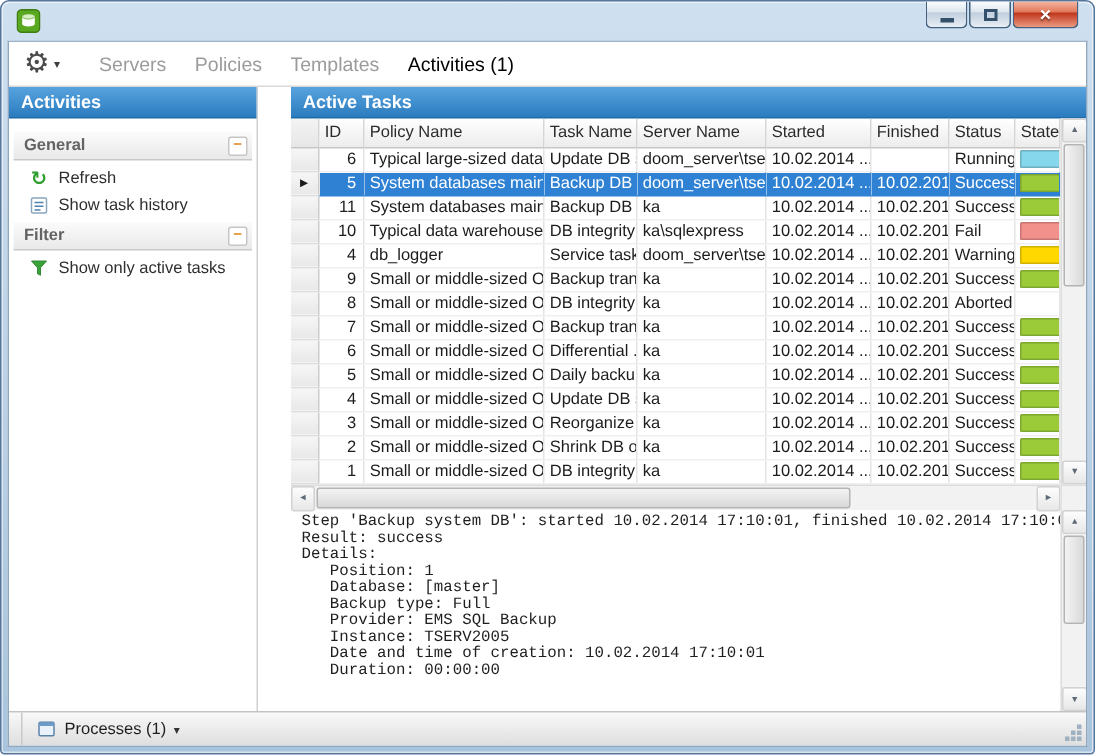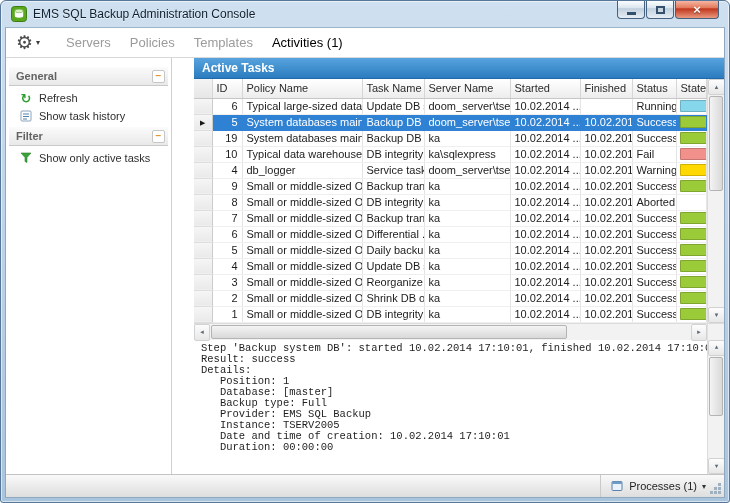--- a/index.html
+++ b/index.html
@@ -81,42 +81,41 @@
   .hthumb { position:absolute; top:1px; bottom:1px; left:1px; width:74%; background:linear-gradient(#f4f4f4,#d9d9d9); border:1px solid #b4b4b4; border-radius:2px; }
   .corner { width:17px; flex:0 0 17px; background:#f2f2f2; border-left:1px solid #e0e0e0; }
 
   
   .details-area { flex:1; min-height:0; display:flex; overflow:hidden;font-family:Liberation Mono, monospace; }
   .details-text { flex:1; min-width:0; padding:3px 7px; font-size:10.5px; line-height:11px; color:#1e1e1e;
     white-space:pre; overflow:hidden; }
 
   
   .statusbar { height:23px; flex:0 0 23px; background:linear-gradient(#f9f9f9,#dedede); border-top:1px solid #c3c3c3;
-    display:flex; align-items:center; justify-content:flex-end; padding:0 18px 0 8px; position:relative; }
+    display:flex; align-items:center; padding:0 18px 0 8px; position:relative; }
   .processes { display:flex; align-items:center; gap:5px; font-size:11px; color:#1f1f1f; height:100%;
     border-left:1px solid #c9c9c9; padding-left:9px; }
   .proc-caret { font-size:8px; color:#333; }
   .resize-grip { position:absolute; right:2px; bottom:2px; width:12px; height:12px; }
   .resize-grip::after { content:""; position:absolute; right:1px; bottom:1px; width:3px; height:3px; background:#9fb0c0;
     box-shadow:-4px 0 #9fb0c0, 0 -4px #9fb0c0, -8px 0 #9fb0c0, -4px -4px #9fb0c0, 0 -8px #9fb0c0; }
 </style>
 </head>
 <body>
 
 <div class="frame">
   <div class="titlebar">
     <span class="app-icon">
       <svg width="16" height="16" viewBox="0 0 16 16">
         <rect x="0.5" y="0.5" width="15" height="15" rx="3" fill="#5aa81f" stroke="#3e7d12"></rect>
         <ellipse cx="8" cy="5" rx="4.2" ry="1.7" fill="#fff"></ellipse>
         <path d="M3.8 5 v5 a4.2 1.7 0 0 0 8.4 0 v-5" fill="#fff"></path>
         <ellipse cx="8" cy="5" rx="4.2" ry="1.7" fill="#d9efc6" stroke="#5aa81f" stroke-width="0.5"></ellipse>
       </svg>
     </span>
-    <span class="title">EMS SQL Backup Administration Console</span>
     <div class="win-buttons">
       <div class="winbtn">
           <span class="glyph-min"></span>
         </div>
       <div class="winbtn">
           <span class="glyph-max"></span>
         </div>
       <div class="winbtn close">
           <span class="glyph-close">×</span>
         </div>
@@ -132,20 +131,21 @@
       <div class="tabs" id="tabs">
           <div class="tab">Servers</div>
           <div class="tab">Policies</div>
           <div class="tab">Templates</div>
           <div class="tab active">Activities (1)</div>
         </div>
     </div>
 
     <div class="content">
       <div class="sidebar">
+        <div class="panel-header">Activities</div>
         <div class="sidebar-body" id="sidebar-groups">
             <div class="group-header">
               <span class="gh-label">General</span>
               <span class="collapse-btn">−</span>
             </div>
             <div class="side-item">
               <span class="ic ref">↻</span>
               <span class="si-label">Refresh</span>
             </div>
             <div class="side-item">
@@ -226,21 +226,21 @@
                     <td>doom_server\tser...</td>
                     <td>10.02.2014 ...</td>
                     <td>10.02.201...</td>
                     <td>Success</td>
                     <td class="state-cell">
                       <div class="state-bar" style="background: rgb(156, 203, 58);"></div>
                     </td>
                   </tr>
                   <tr>
                     <td class="sel-cell"></td>
-                    <td class="num">19</td>
+                    <td class="num">11</td>
                     <td>System databases mainten...</td>
                     <td>Backup DB</td>
                     <td>ka</td>
                     <td>10.02.2014 ...</td>
                     <td>10.02.201...</td>
                     <td>Success</td>
                     <td class="state-cell">
                       <div class="state-bar" style="background: rgb(156, 203, 58);"></div>
                     </td>
                   </tr>

